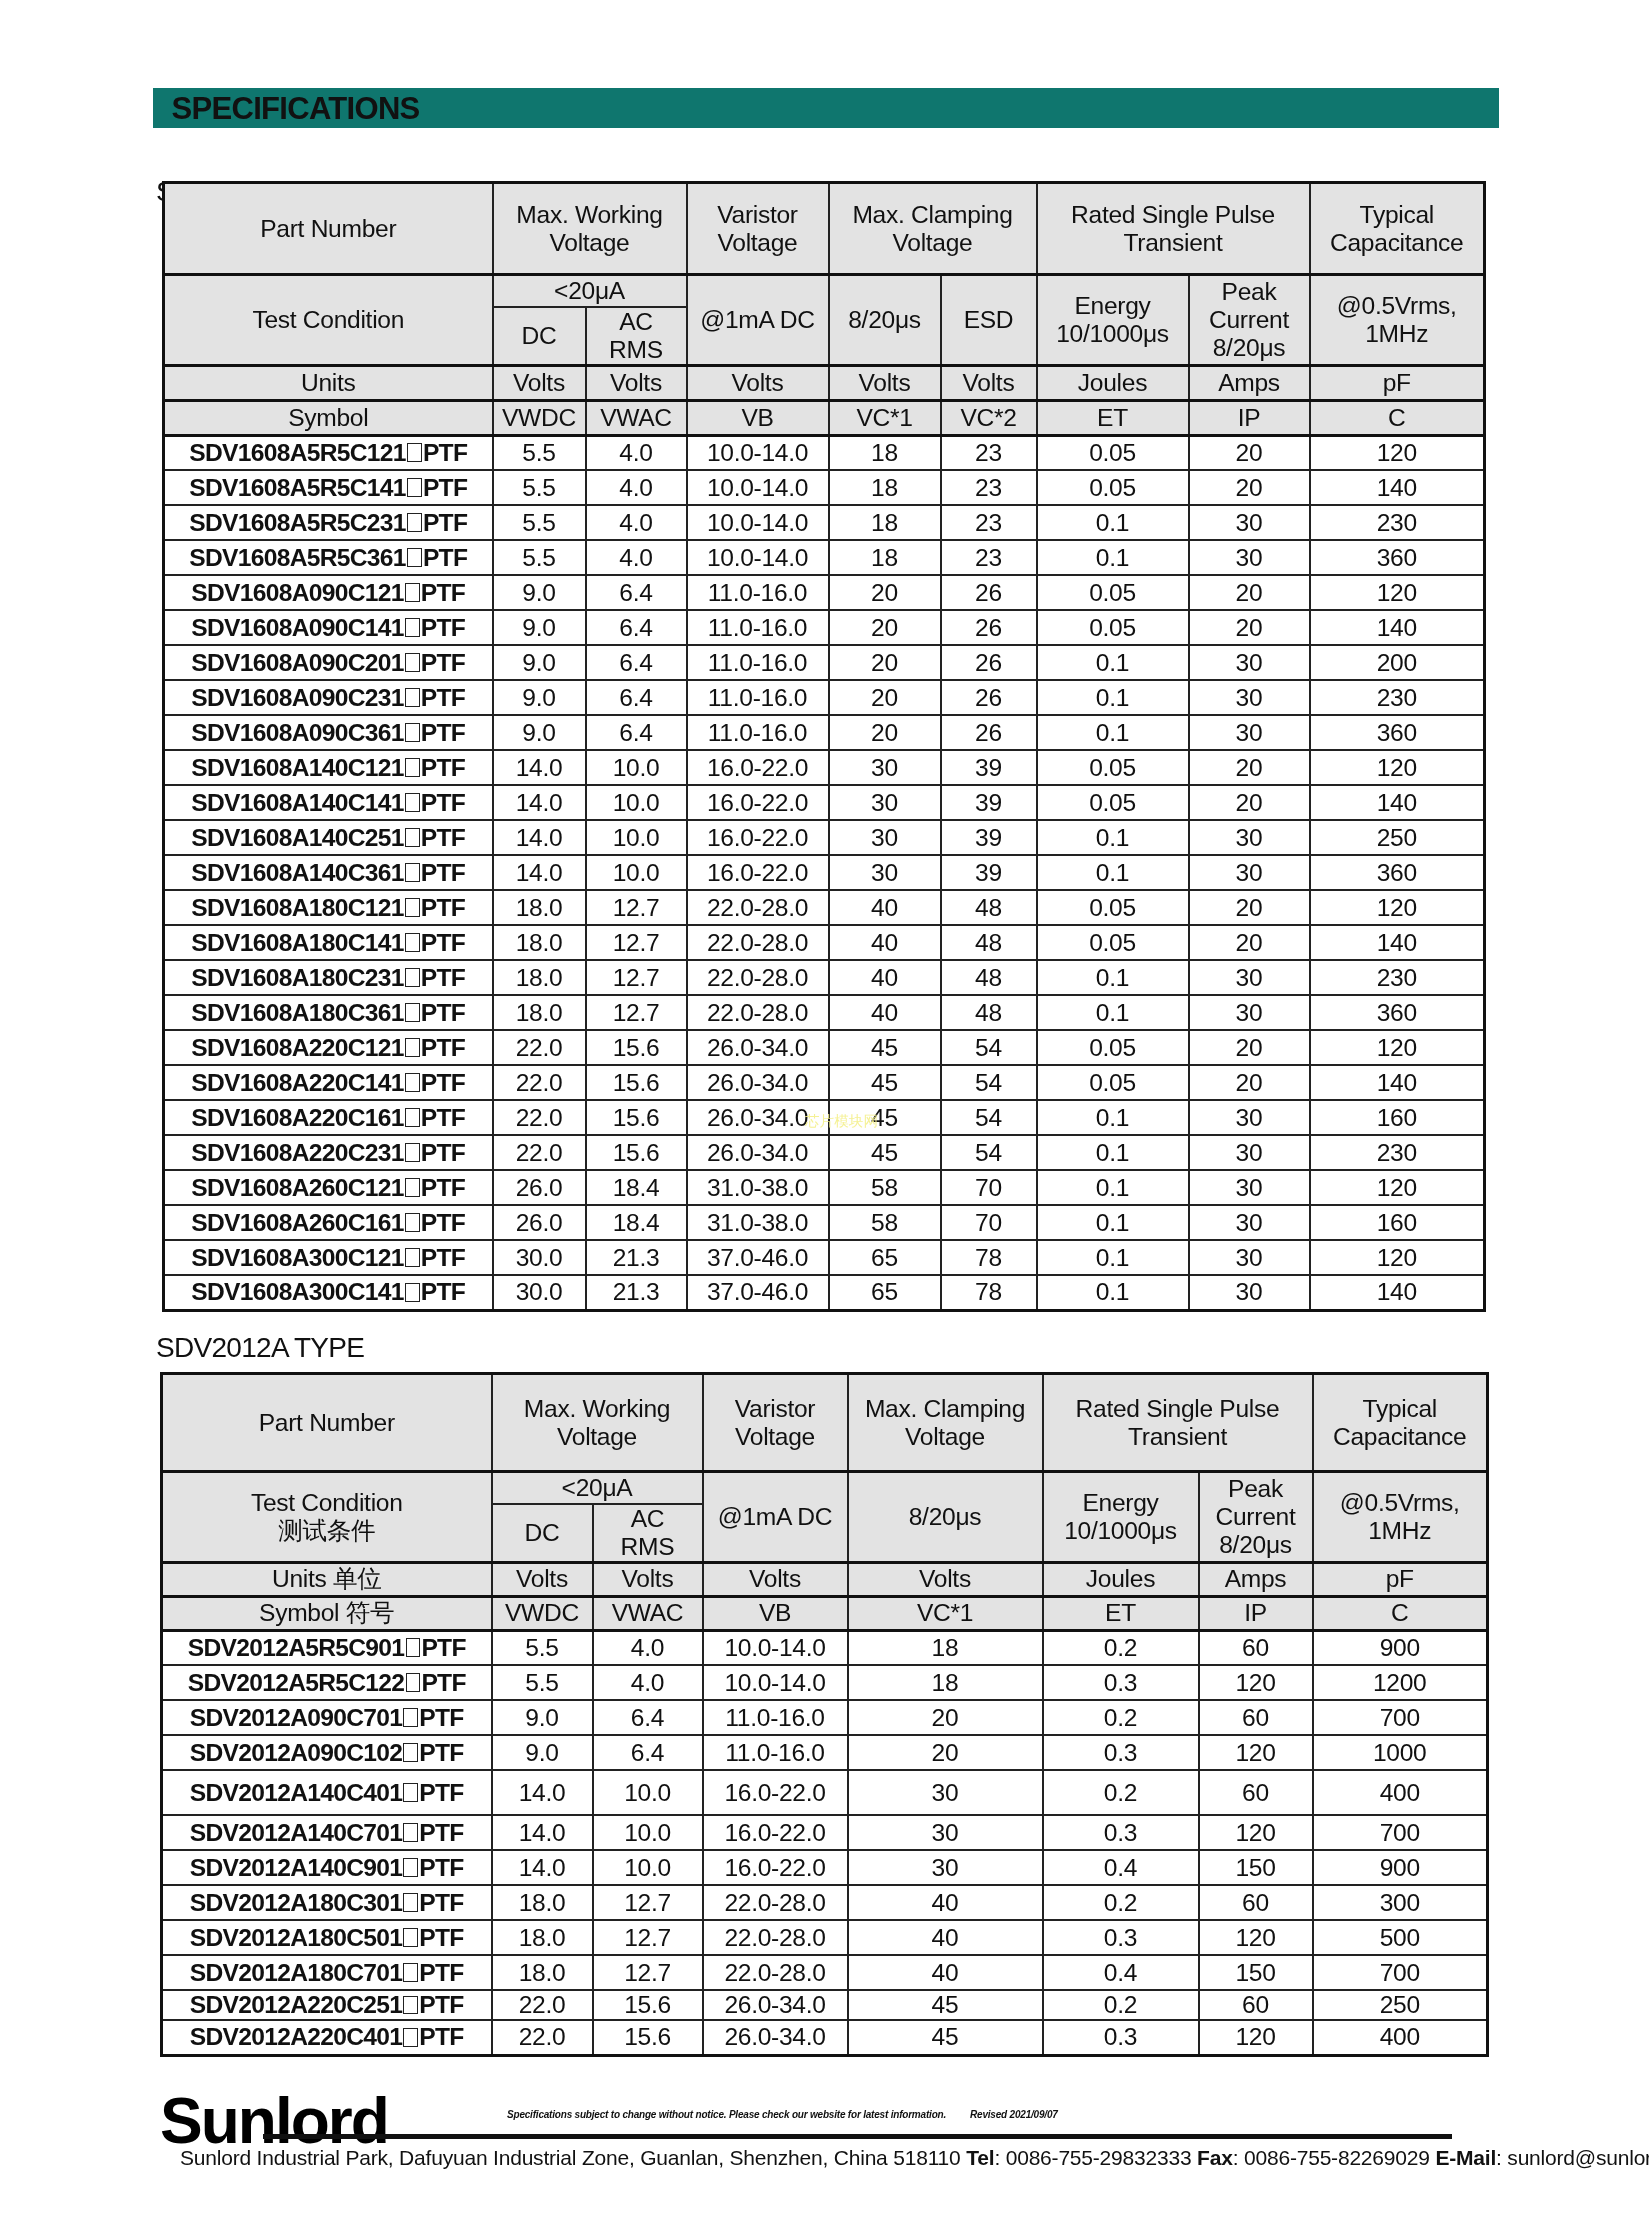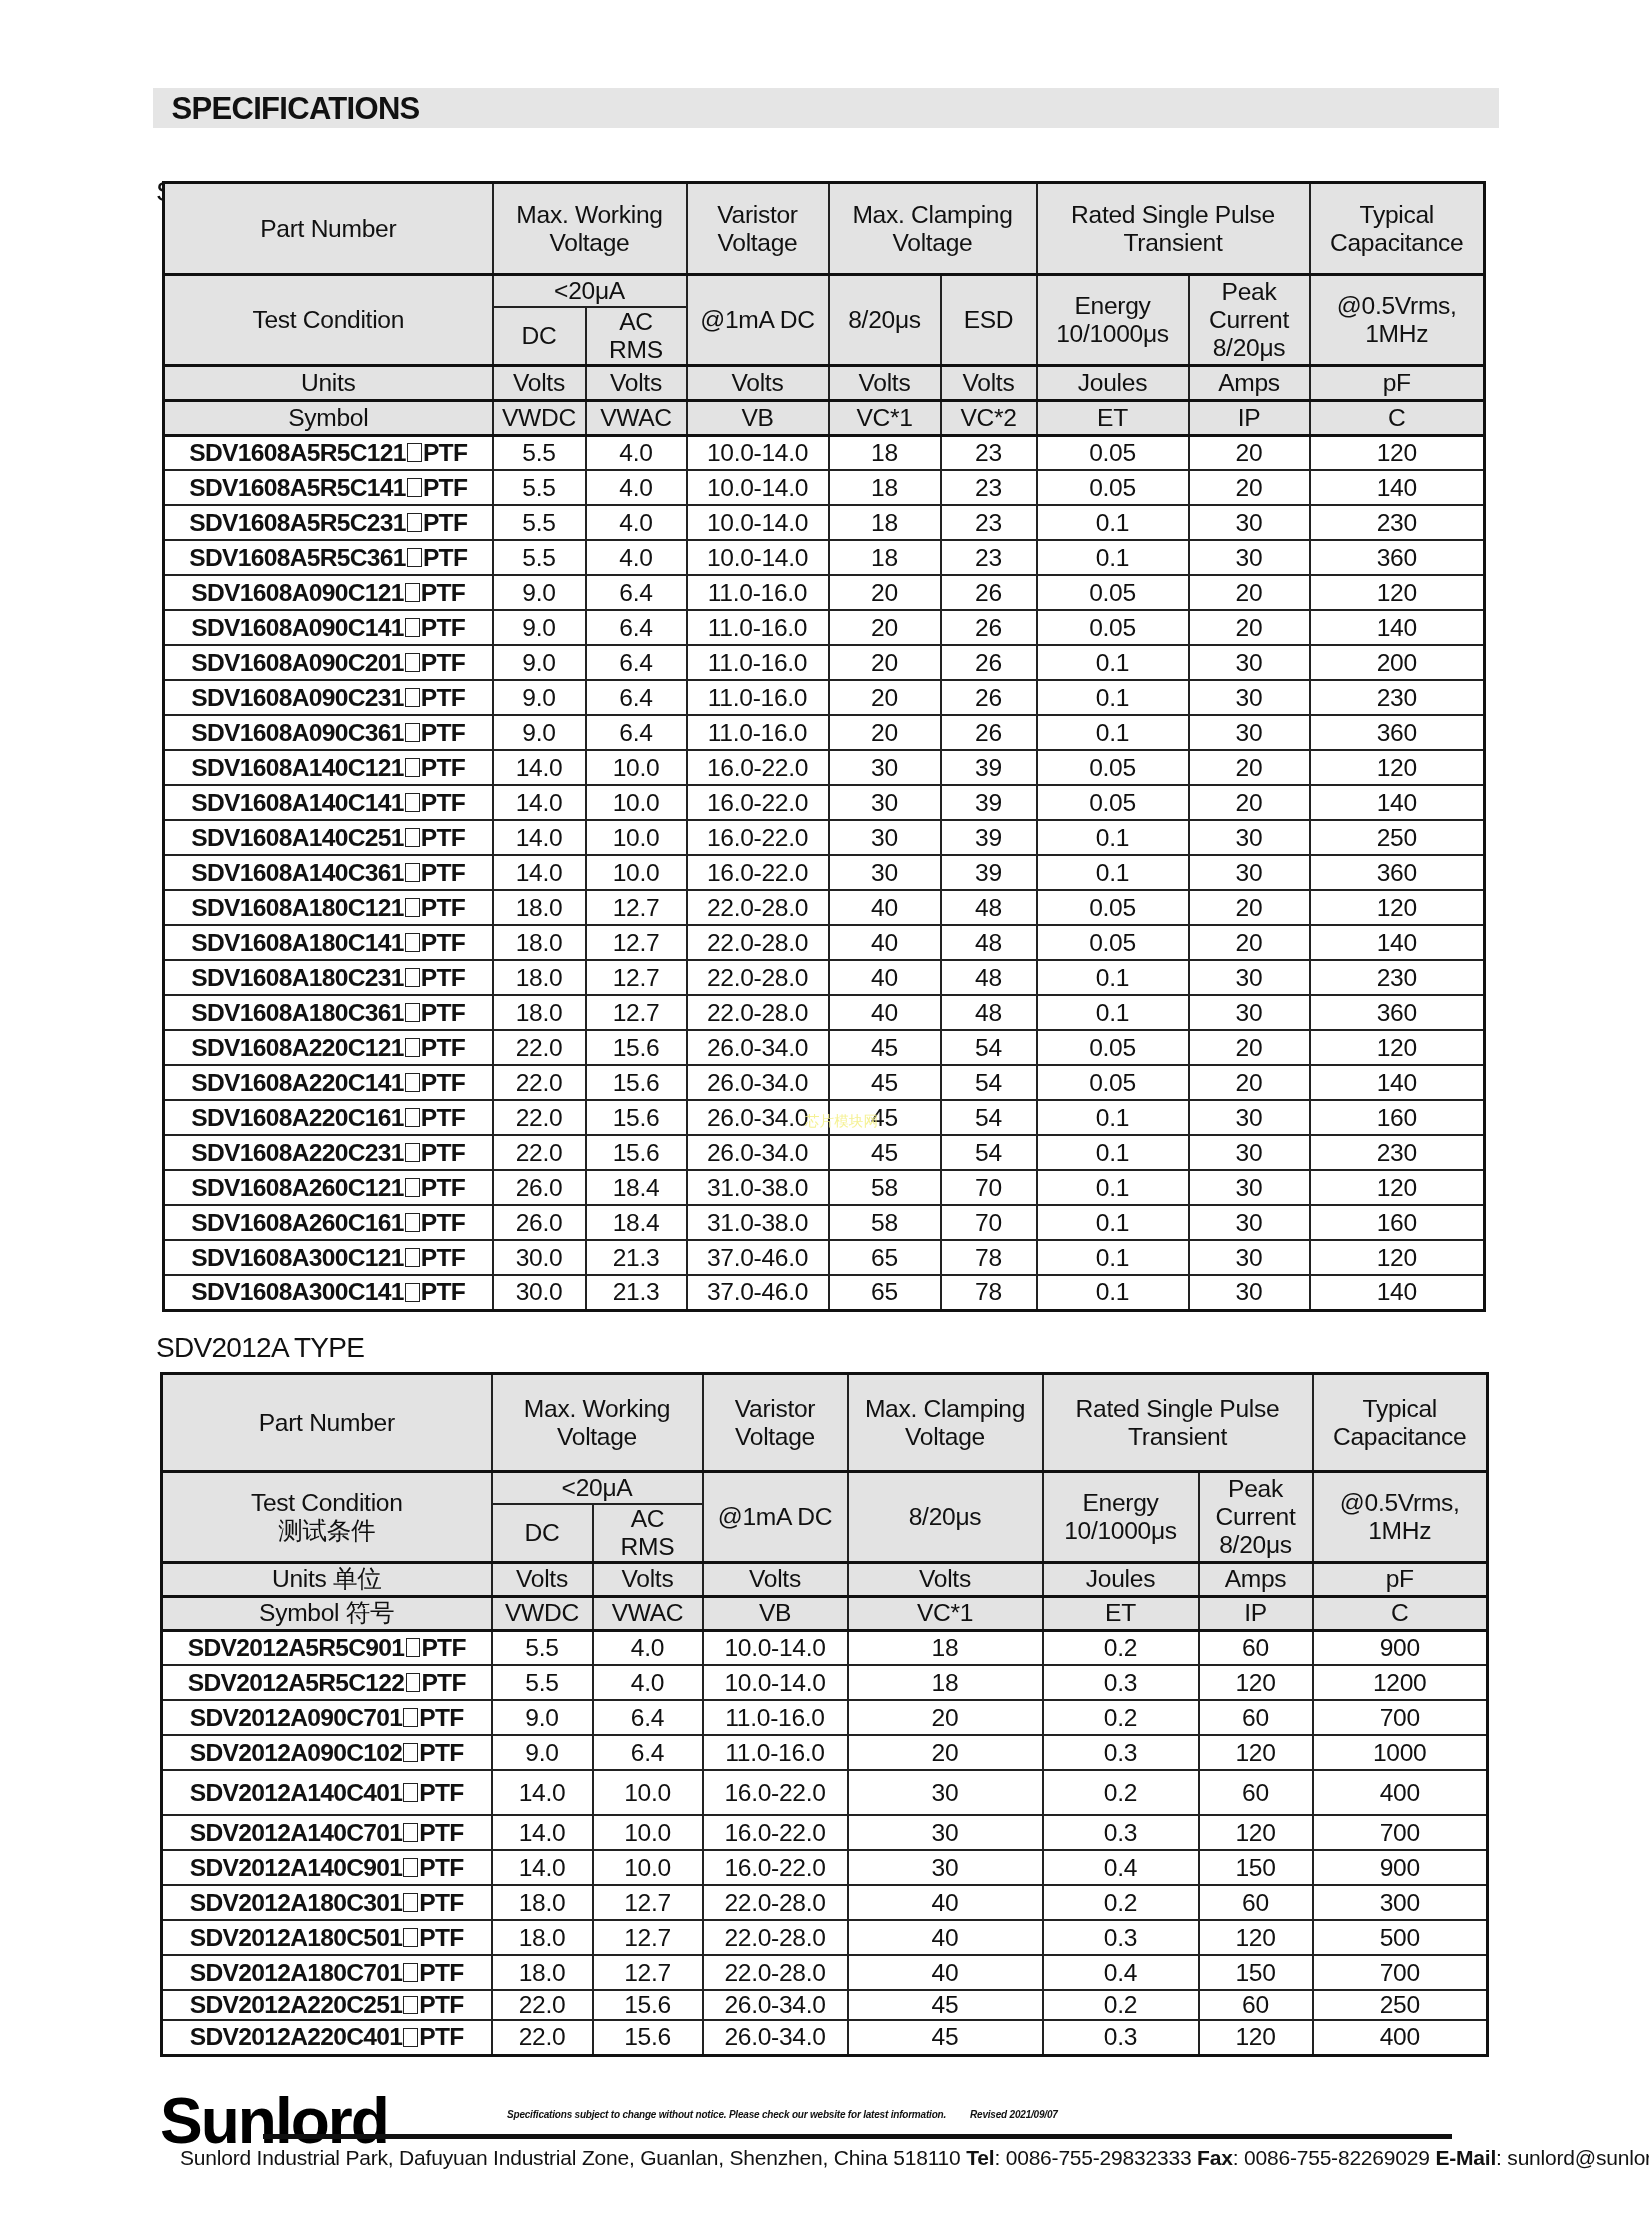--- a/index.html
+++ b/index.html
@@ -2,21 +2,21 @@
 <html style="font-size:10.6px"><head>
 <meta charset="utf-8">
 <style>
   html, body { margin: 0; padding: 0; background: #ffffff; }
   body {
     width: 1650px; height: 2239px; position: relative; overflow: hidden;
     font-family: "Liberation Sans", "DejaVu Sans", sans-serif; color: #111;
   }
   .spec-bar {
     position: absolute; left: 153px; top: 88px; width: 1346px; height: 40px;
-    background: #e5e5e5;
+    background: #0f766e;
   }
   .spec-bar span {
     position: absolute; left: 18.6px; top: 2.7px; font-size: 31px; font-weight: bold;
     letter-spacing: -0.7px;
   }
   .type-title {
     position: absolute; left: 156px; font-size: 28px; letter-spacing: -0.7px;
   }
   table.spec {
     position: absolute; border-collapse: collapse; table-layout: fixed;

